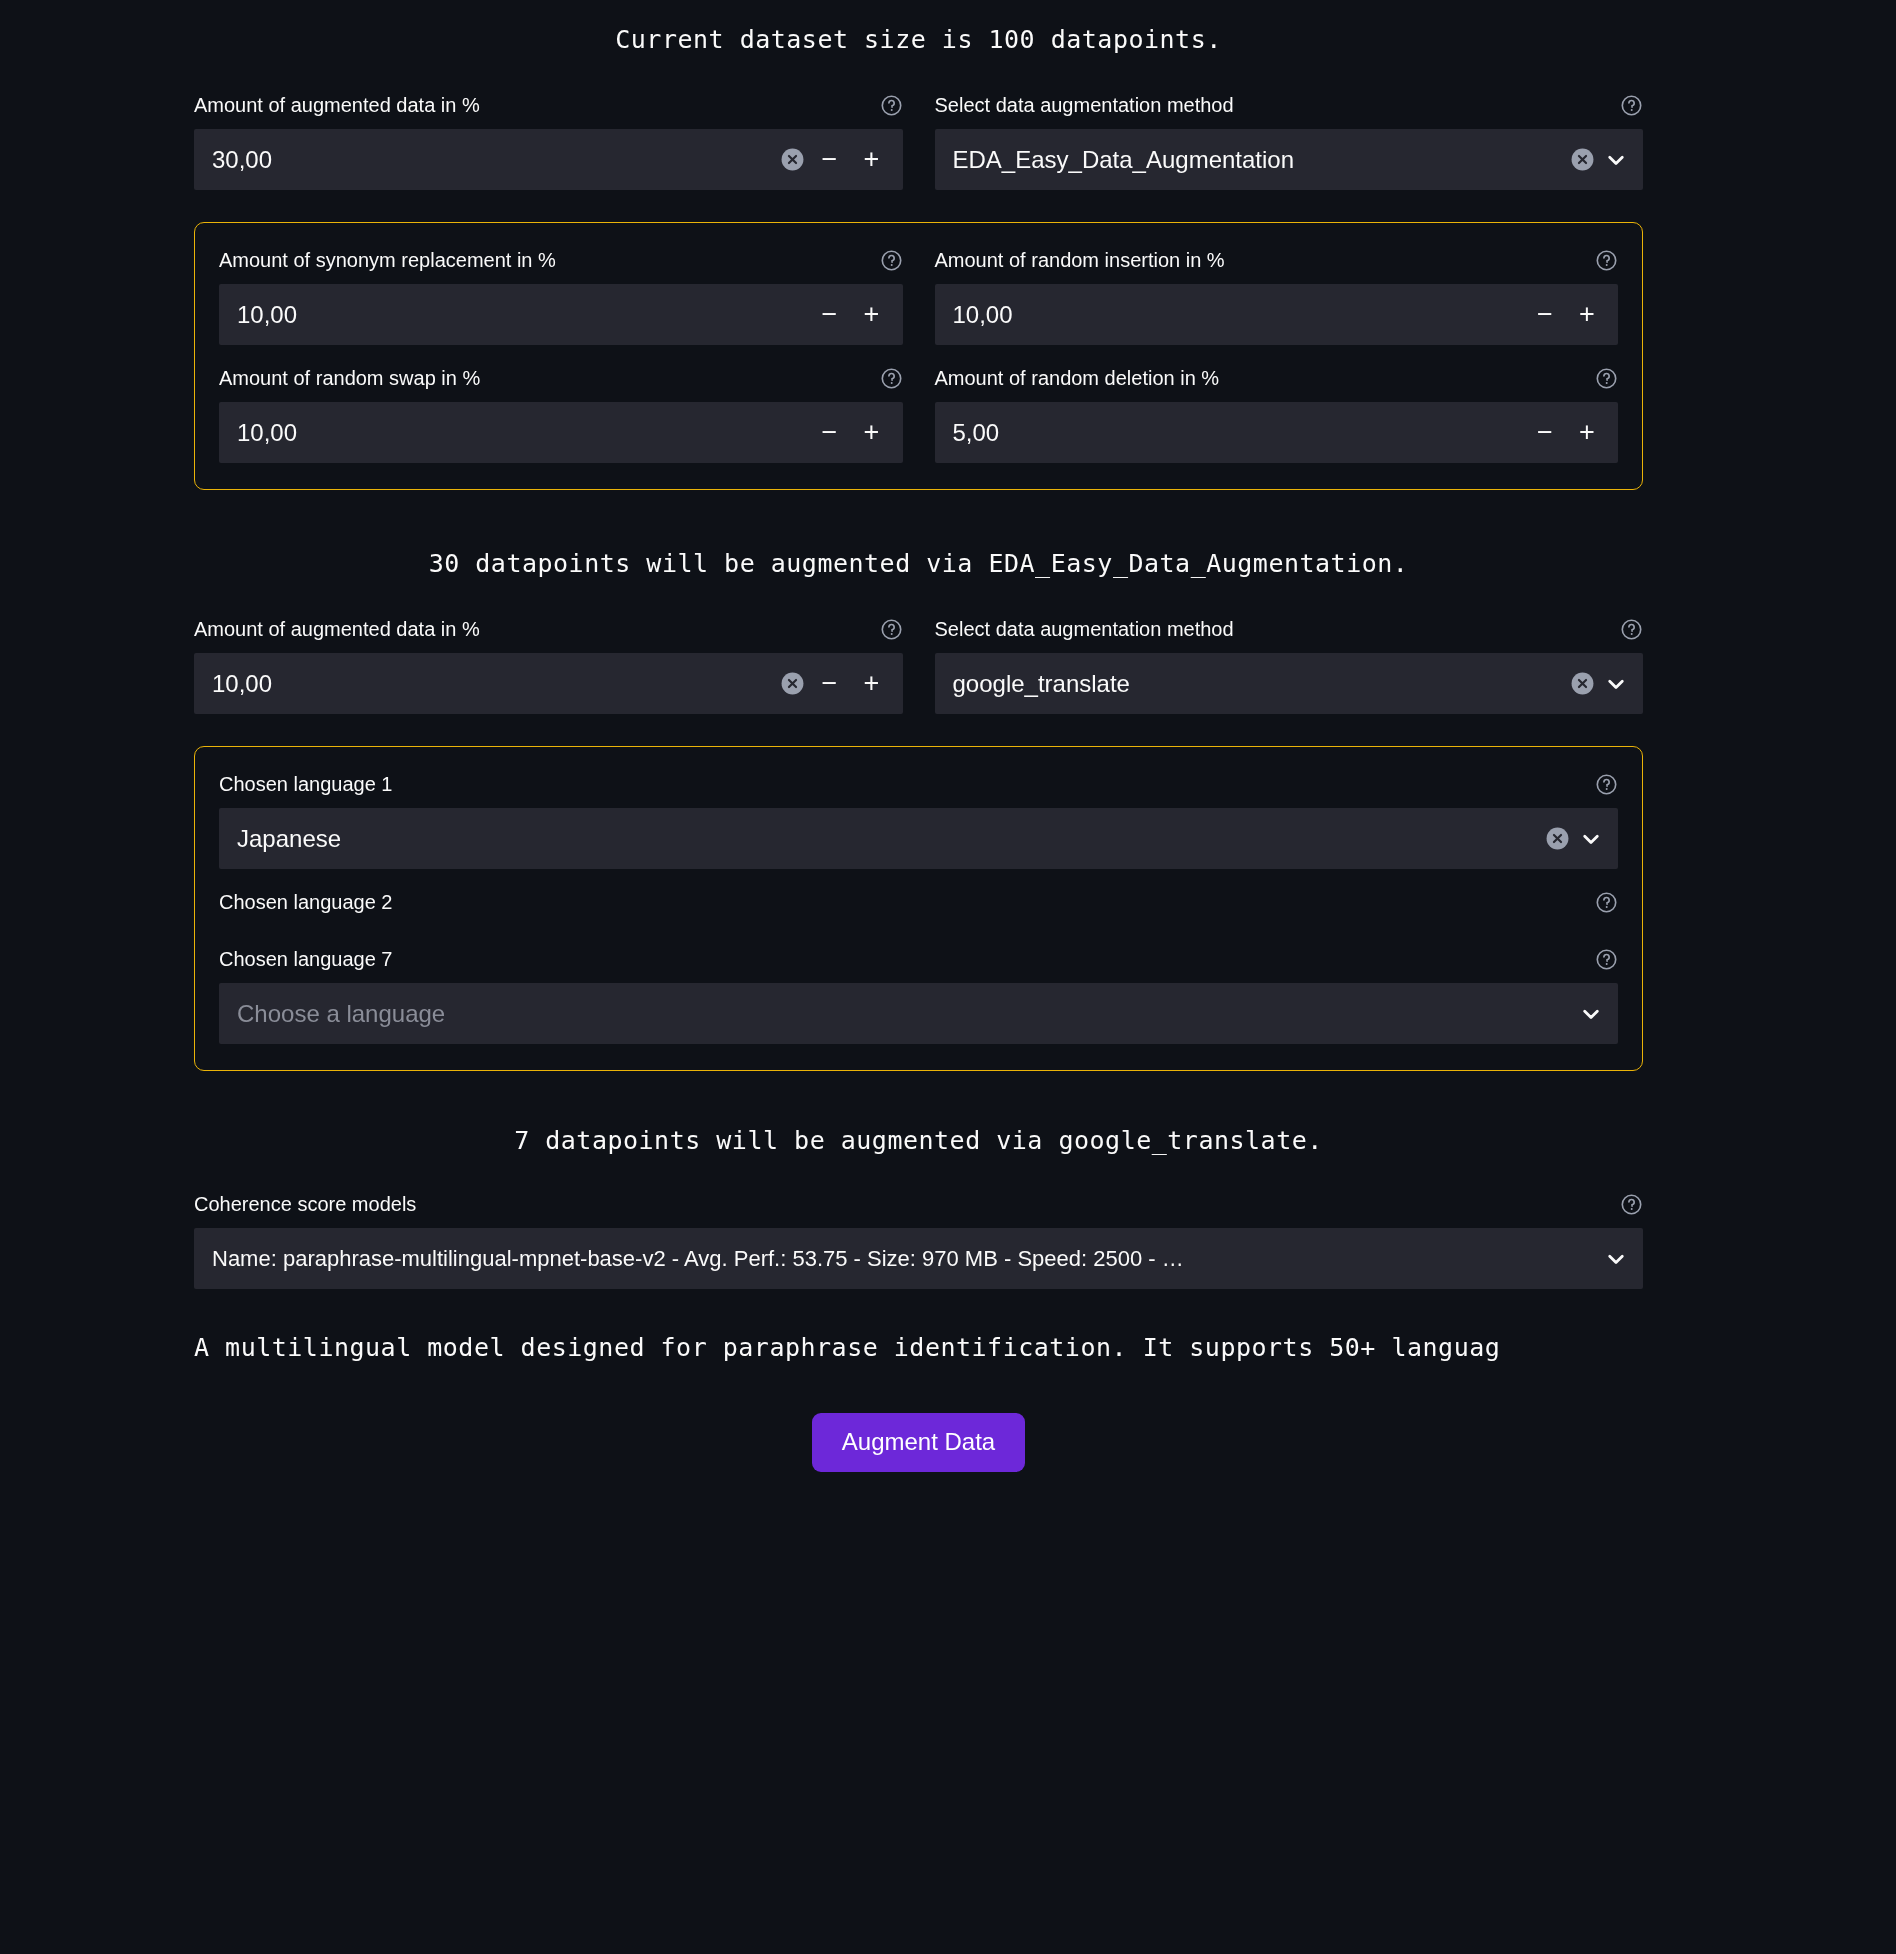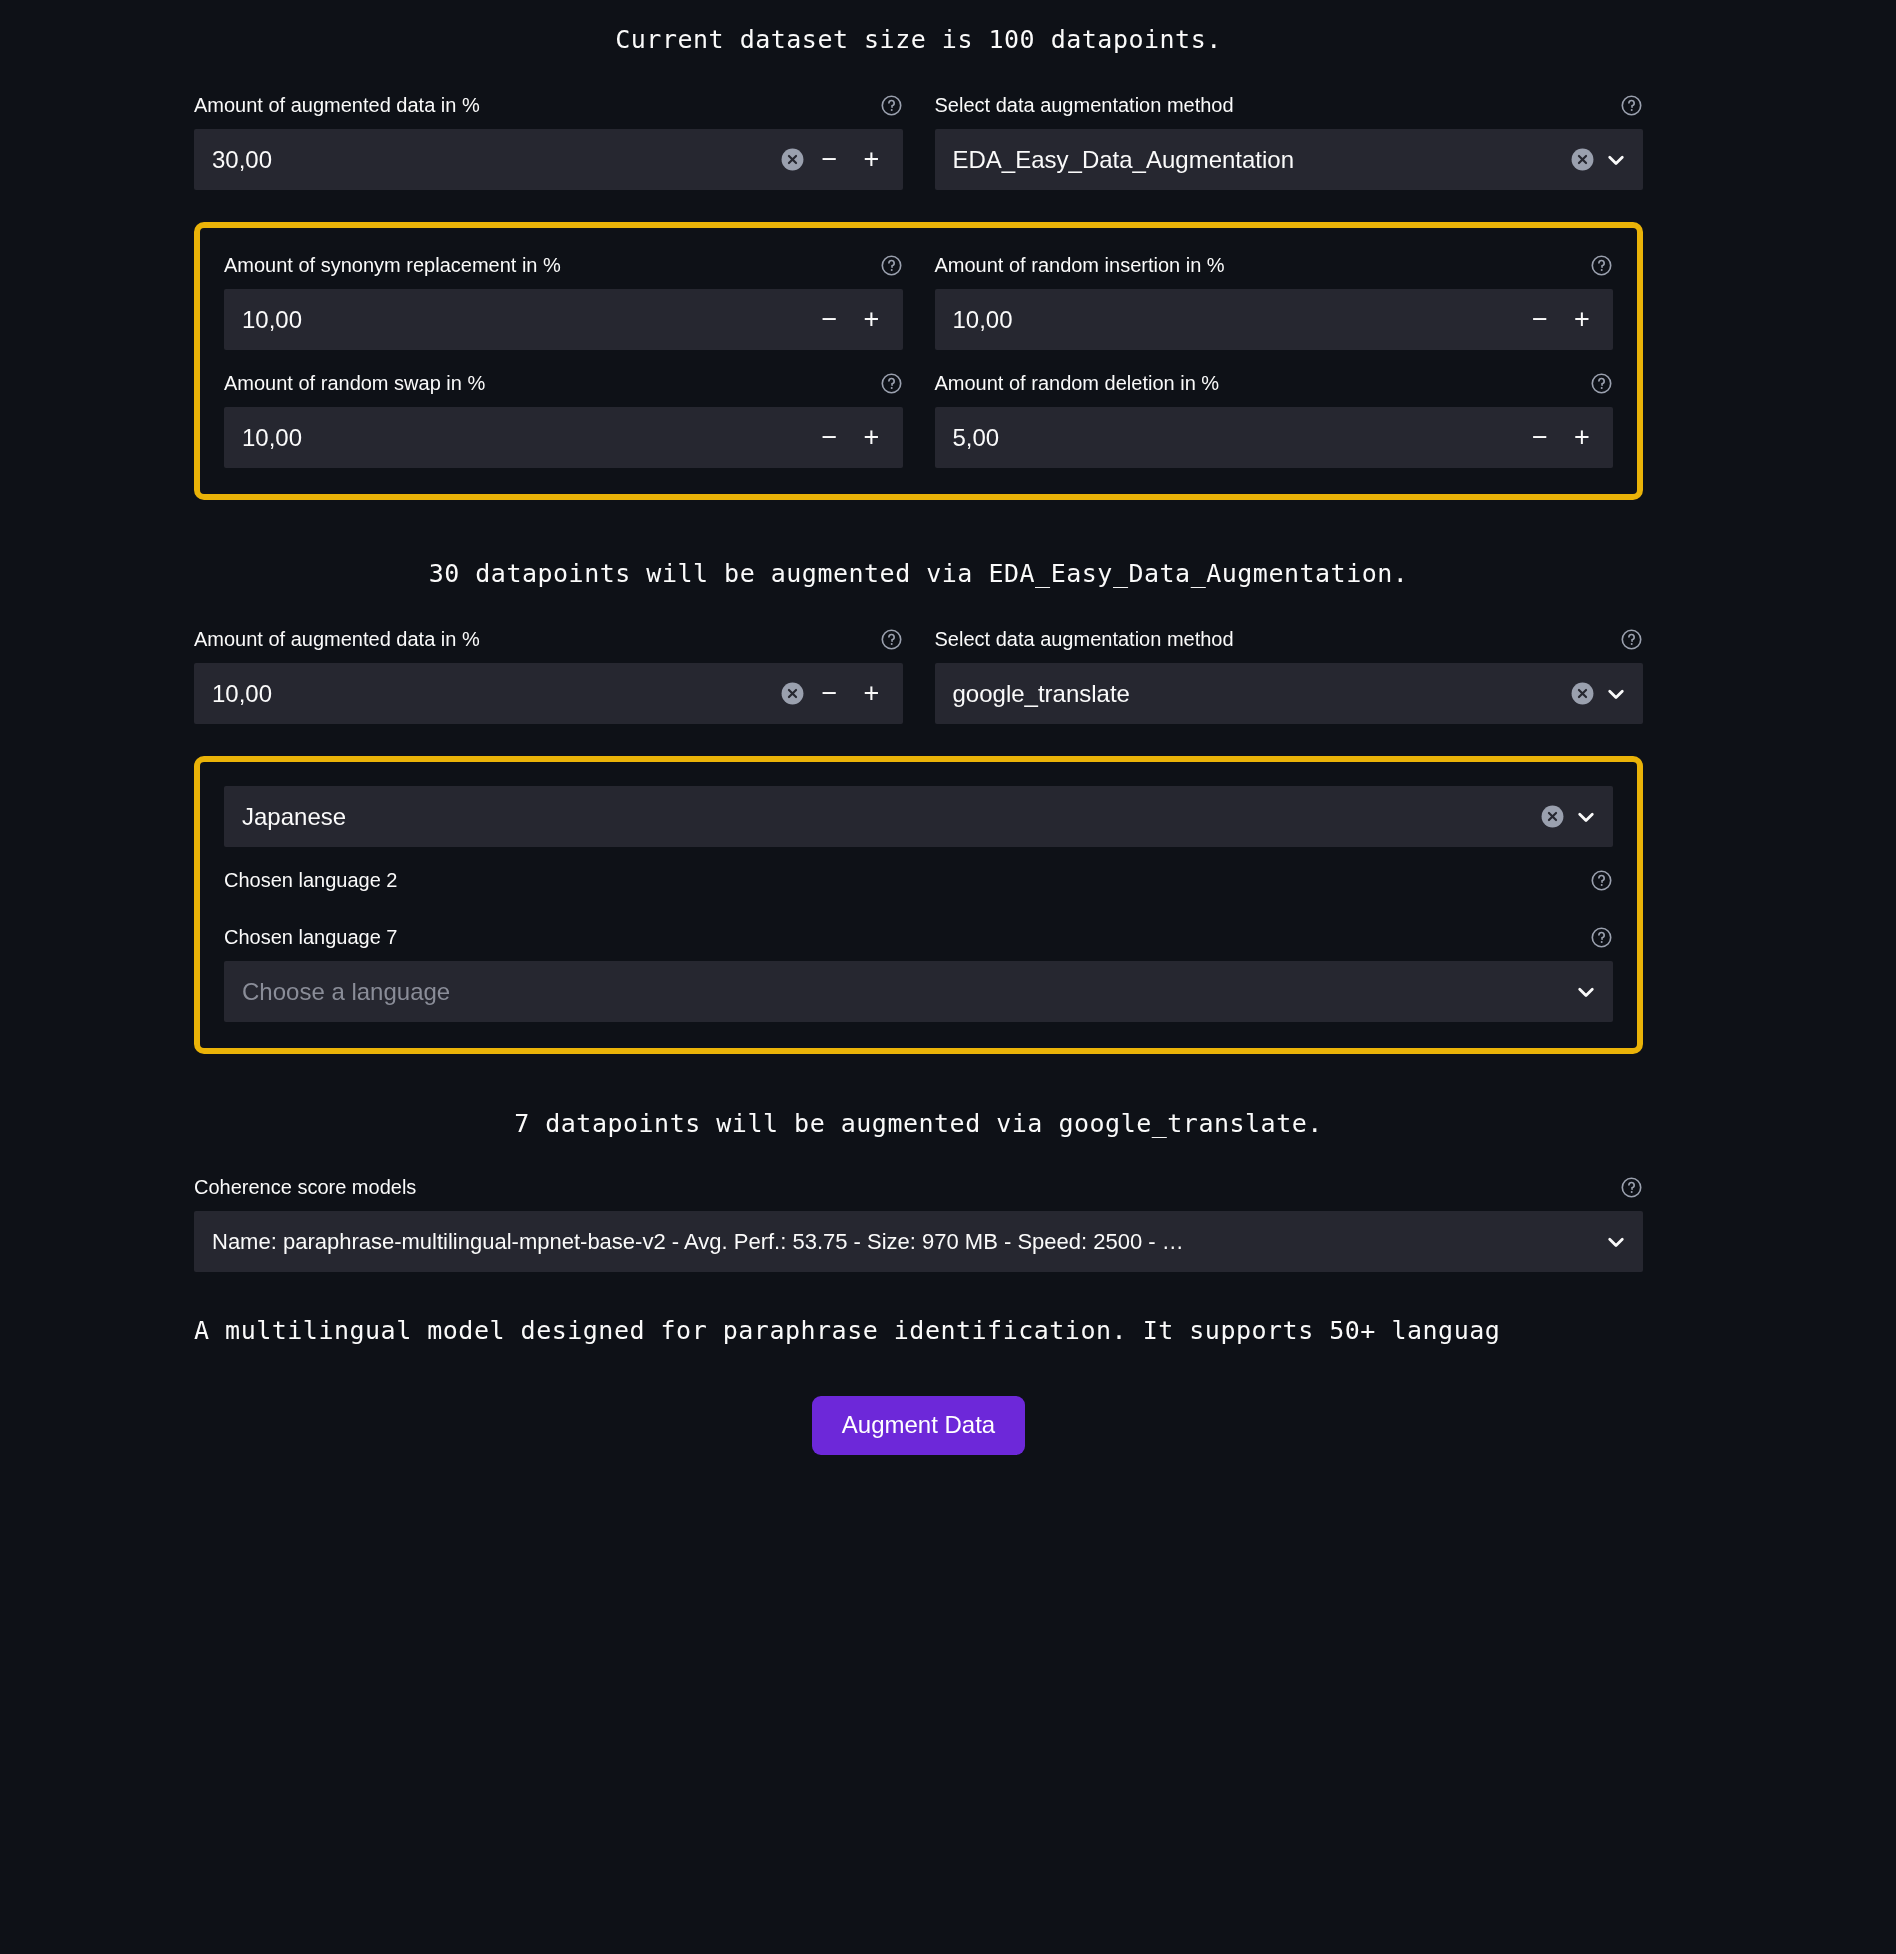--- a/index.html
+++ b/index.html
@@ -130,21 +130,21 @@
   .chev-icon {
     width: 26px;
     height: 26px;
     display: block;
     flex: 0 0 26px;
     cursor: pointer;
   }
 
   
   .panel {
-    border: 6px solid #eab308;
+    border: 1px solid #eab308;
     border-radius: 10px;
     padding: 24px 24px 26px 24px;
   }
 
   
   .btn-row {
     display: flex;
     justify-content: center;
   }
   .primary-btn {
@@ -356,20 +356,28 @@
             </svg>
           </span>
         </div>
       </div>
     </div>
 
     <div style="height:32px"></div>
     <div class="panel">
 
       <div class="field">
+        <div class="label-row">
+          <span class="label-text">Chosen language 1</span>
+          <svg class="help-icon" viewBox="0 0 24 24">
+            <circle cx="12" cy="12" r="9.6" fill="none" stroke="#9aa0ae" stroke-width="1.7"></circle>
+            <path d="M9.3 9.3a2.75 2.75 0 1 1 3.3 2.9v1.5" fill="none" stroke="#9aa0ae" stroke-width="1.7" stroke-linecap="round"></path>
+            <circle cx="12.2" cy="16.6" r="1.05" fill="#9aa0ae"></circle>
+          </svg>
+        </div>
         <div class="input-box">
           <span class="input-value">Japanese</span>
           <span class="adorn">
             <svg class="clear-icon" viewBox="0 0 24 24">
               <circle cx="12" cy="12" r="10.5" fill="#9aa0ae"></circle>
               <path d="M8.6 8.6 L15.4 15.4 M15.4 8.6 L8.6 15.4" stroke="#262730" stroke-width="2.1" stroke-linecap="round"></path>
             </svg>
             <svg class="chev-icon" viewBox="0 0 24 24">
               <path d="M6.2 9.4 L12 15.2 L17.8 9.4" fill="none" stroke="#fafafa" stroke-width="2.6" stroke-linecap="round" stroke-linejoin="round"></path>
             </svg>

